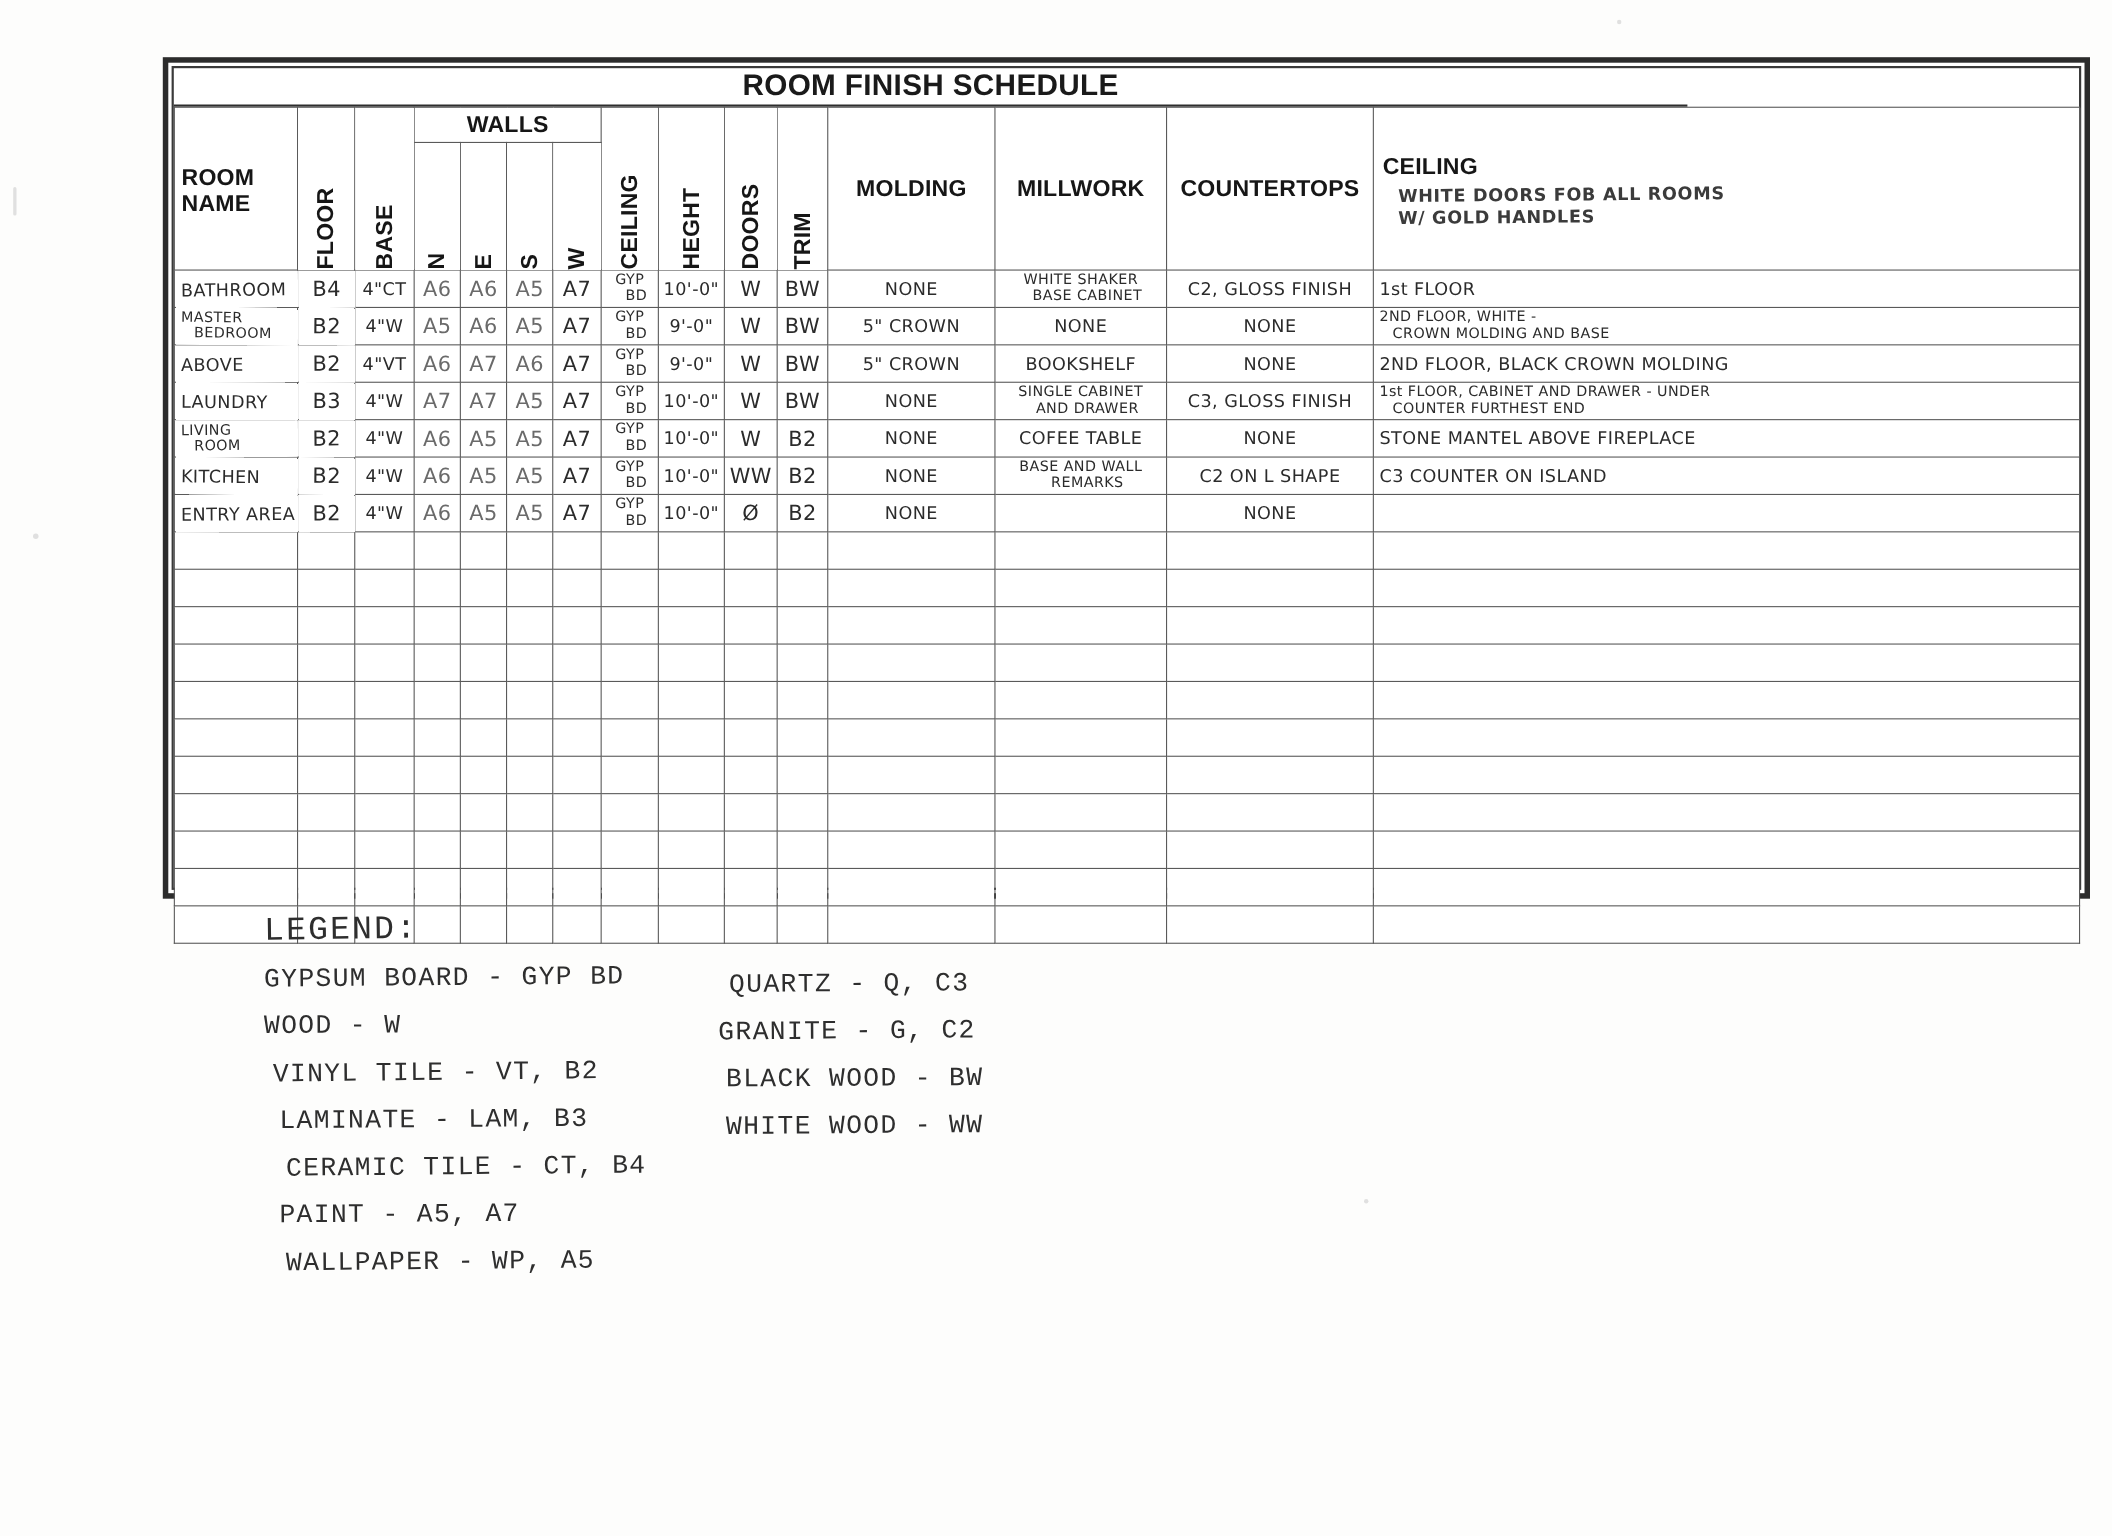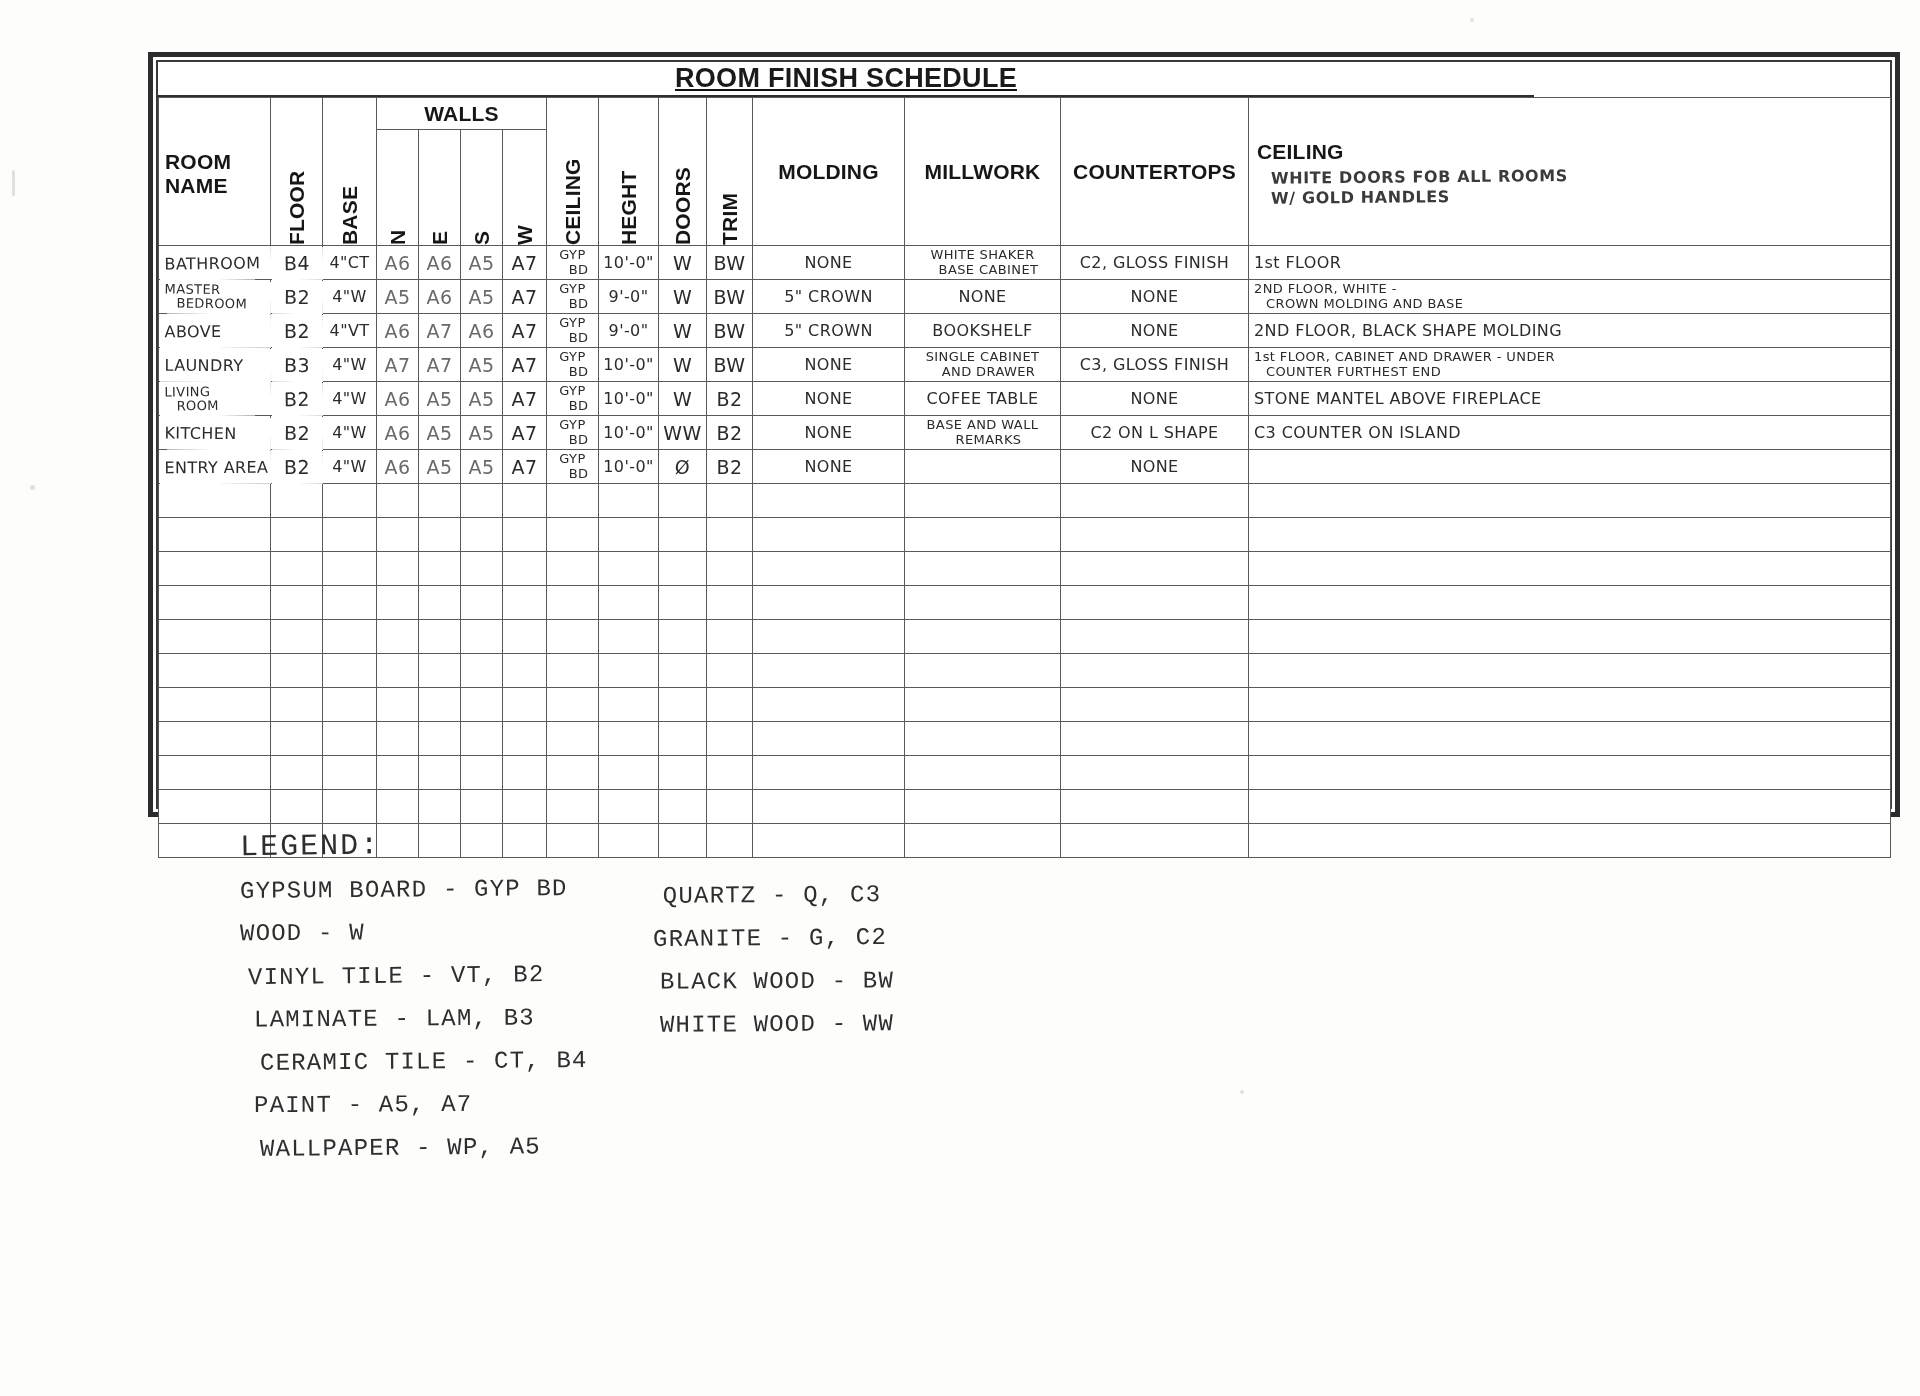--- a/index.html
+++ b/index.html
@@ -54,25 +54,24 @@
   }
 
   
   .title-bar {
     position: absolute;
     left: 158px;
     top: 62px;
     width: 1376px;
     height: 35px;
     display: flex;
-    align-items: center;
+    align-items: flex-start;
     justify-content: center;
     border-bottom: 2px solid #2e2e2e;
     box-sizing: border-box;
-    text-decoration: underline;
   }
   .title-bar .title-text {
     font-weight: bold;
     font-size: 27px;
     letter-spacing: .3px;
     color: #1a1a1a;
   }
 
   
   table.schedule {
@@ -352,21 +351,21 @@
             <span class="l1">GYP</span>
             <span class="l2">BD</span>
           </span>
         </td>
         <td class="cell sm">9'-0"</td>
         <td class="cell">W</td>
         <td class="cell">BW</td>
         <td class="cell sm">5" CROWN</td>
         <td class="cell sm">BOOKSHELF</td>
         <td class="cell sm">NONE</td>
-        <td class="cell left sm">2ND FLOOR, BLACK SHAPE MOLDING</td>
+        <td class="cell left sm">2ND FLOOR, BLACK CROWN MOLDING</td>
       </tr>
       <tr>
         <td class="cell left sm j4">LAUNDRY</td>
         <td class="cell j4">B3</td>
         <td class="cell sm">4"W</td>
         <td class="cell faint">A7</td>
         <td class="cell faint">A7</td>
         <td class="cell faint">A5</td>
         <td class="cell">A7</td>
         <td class="cell xs">

